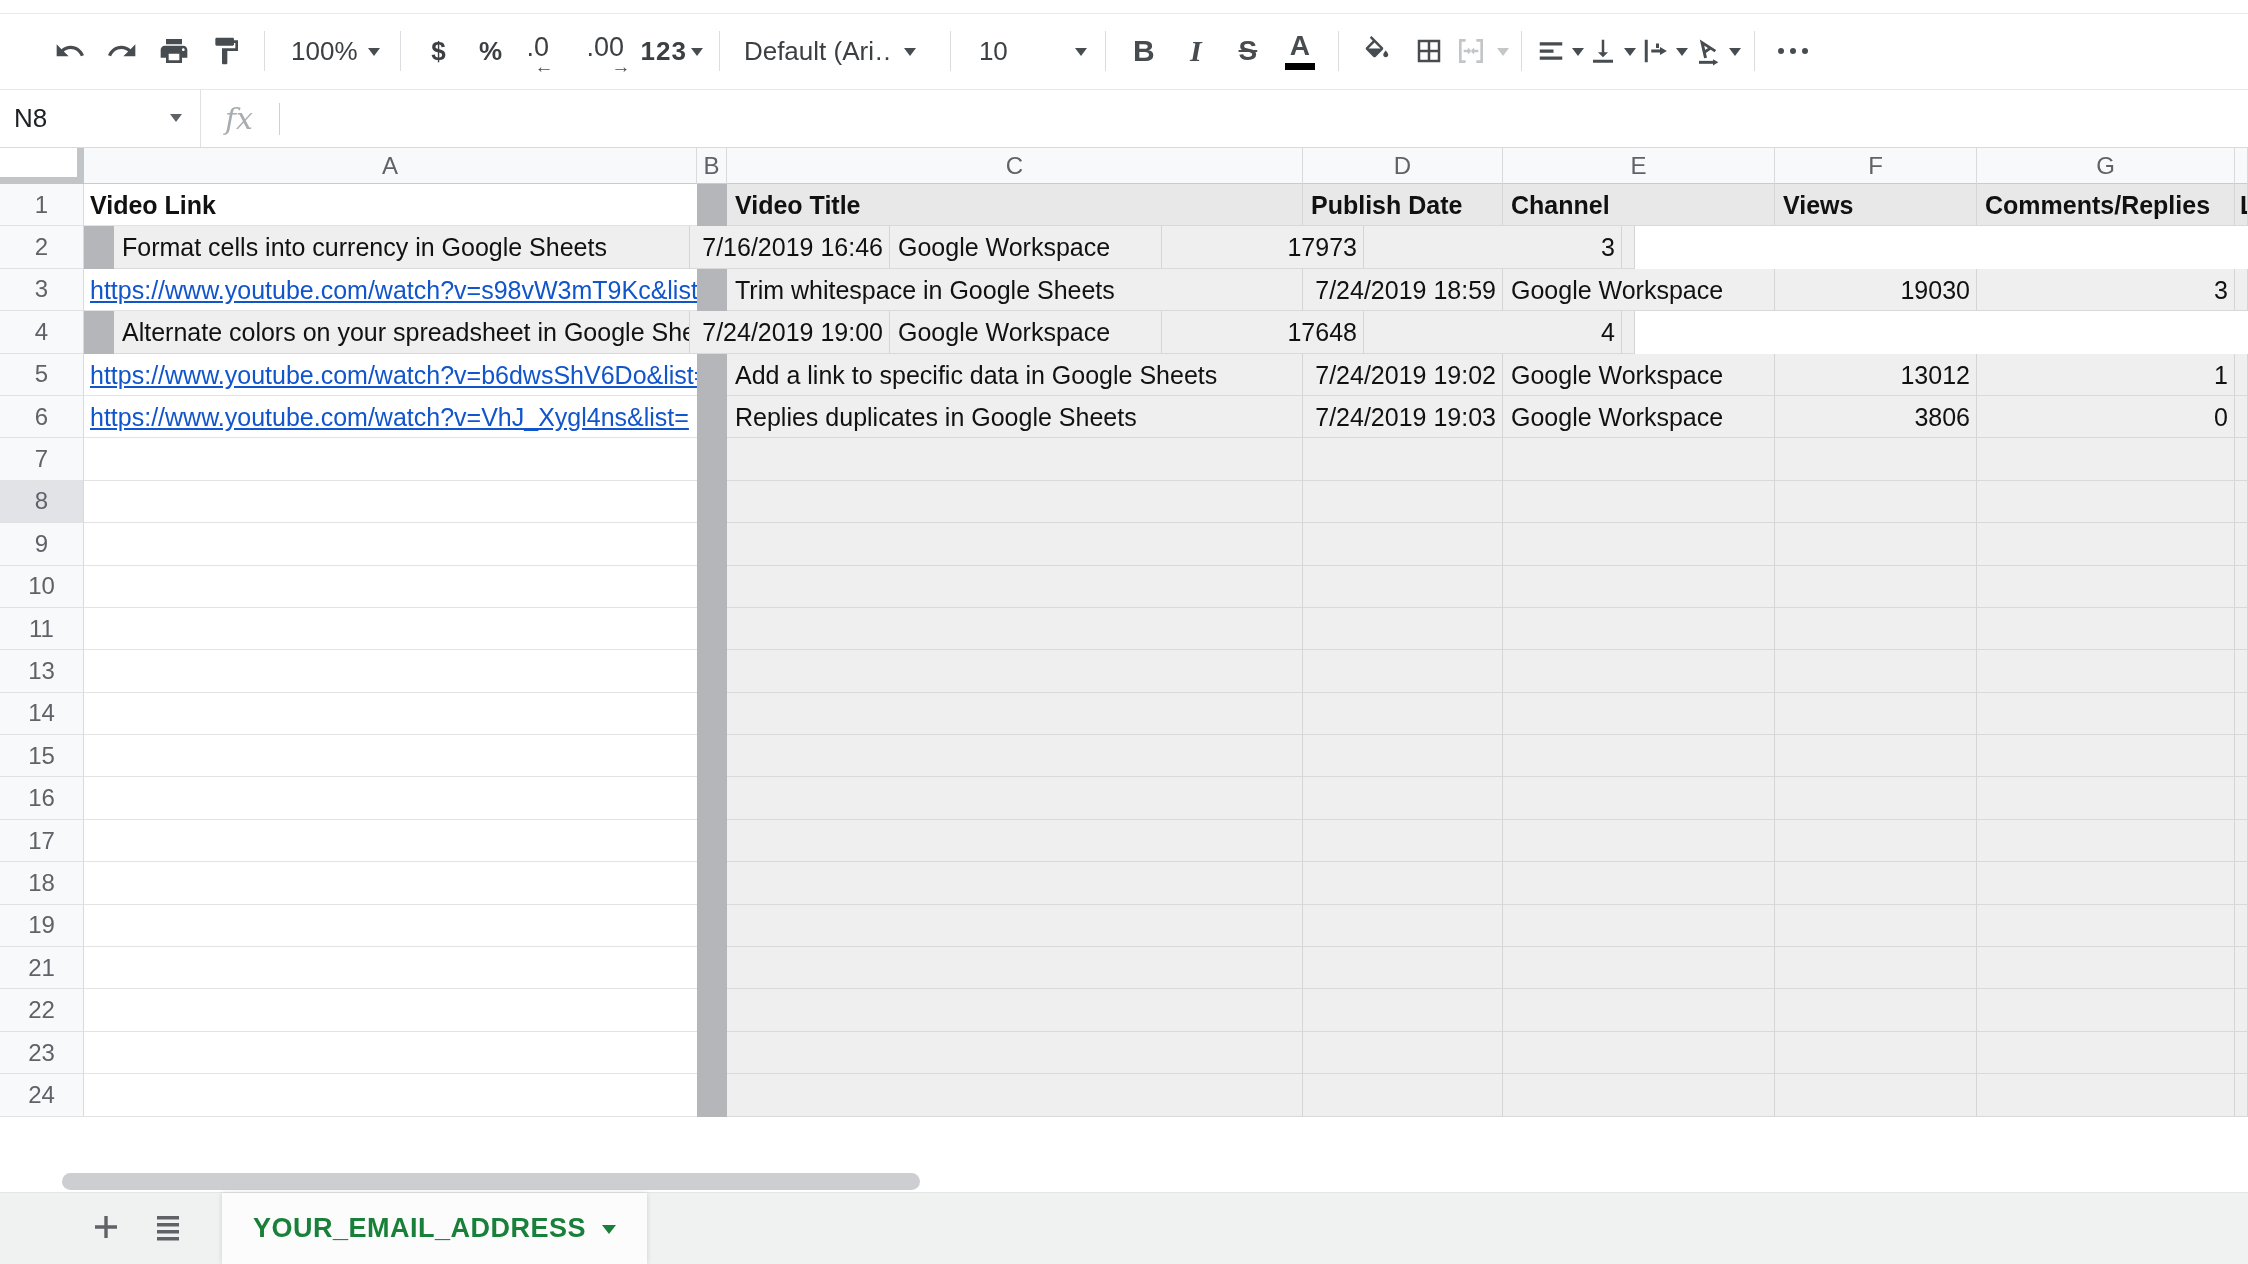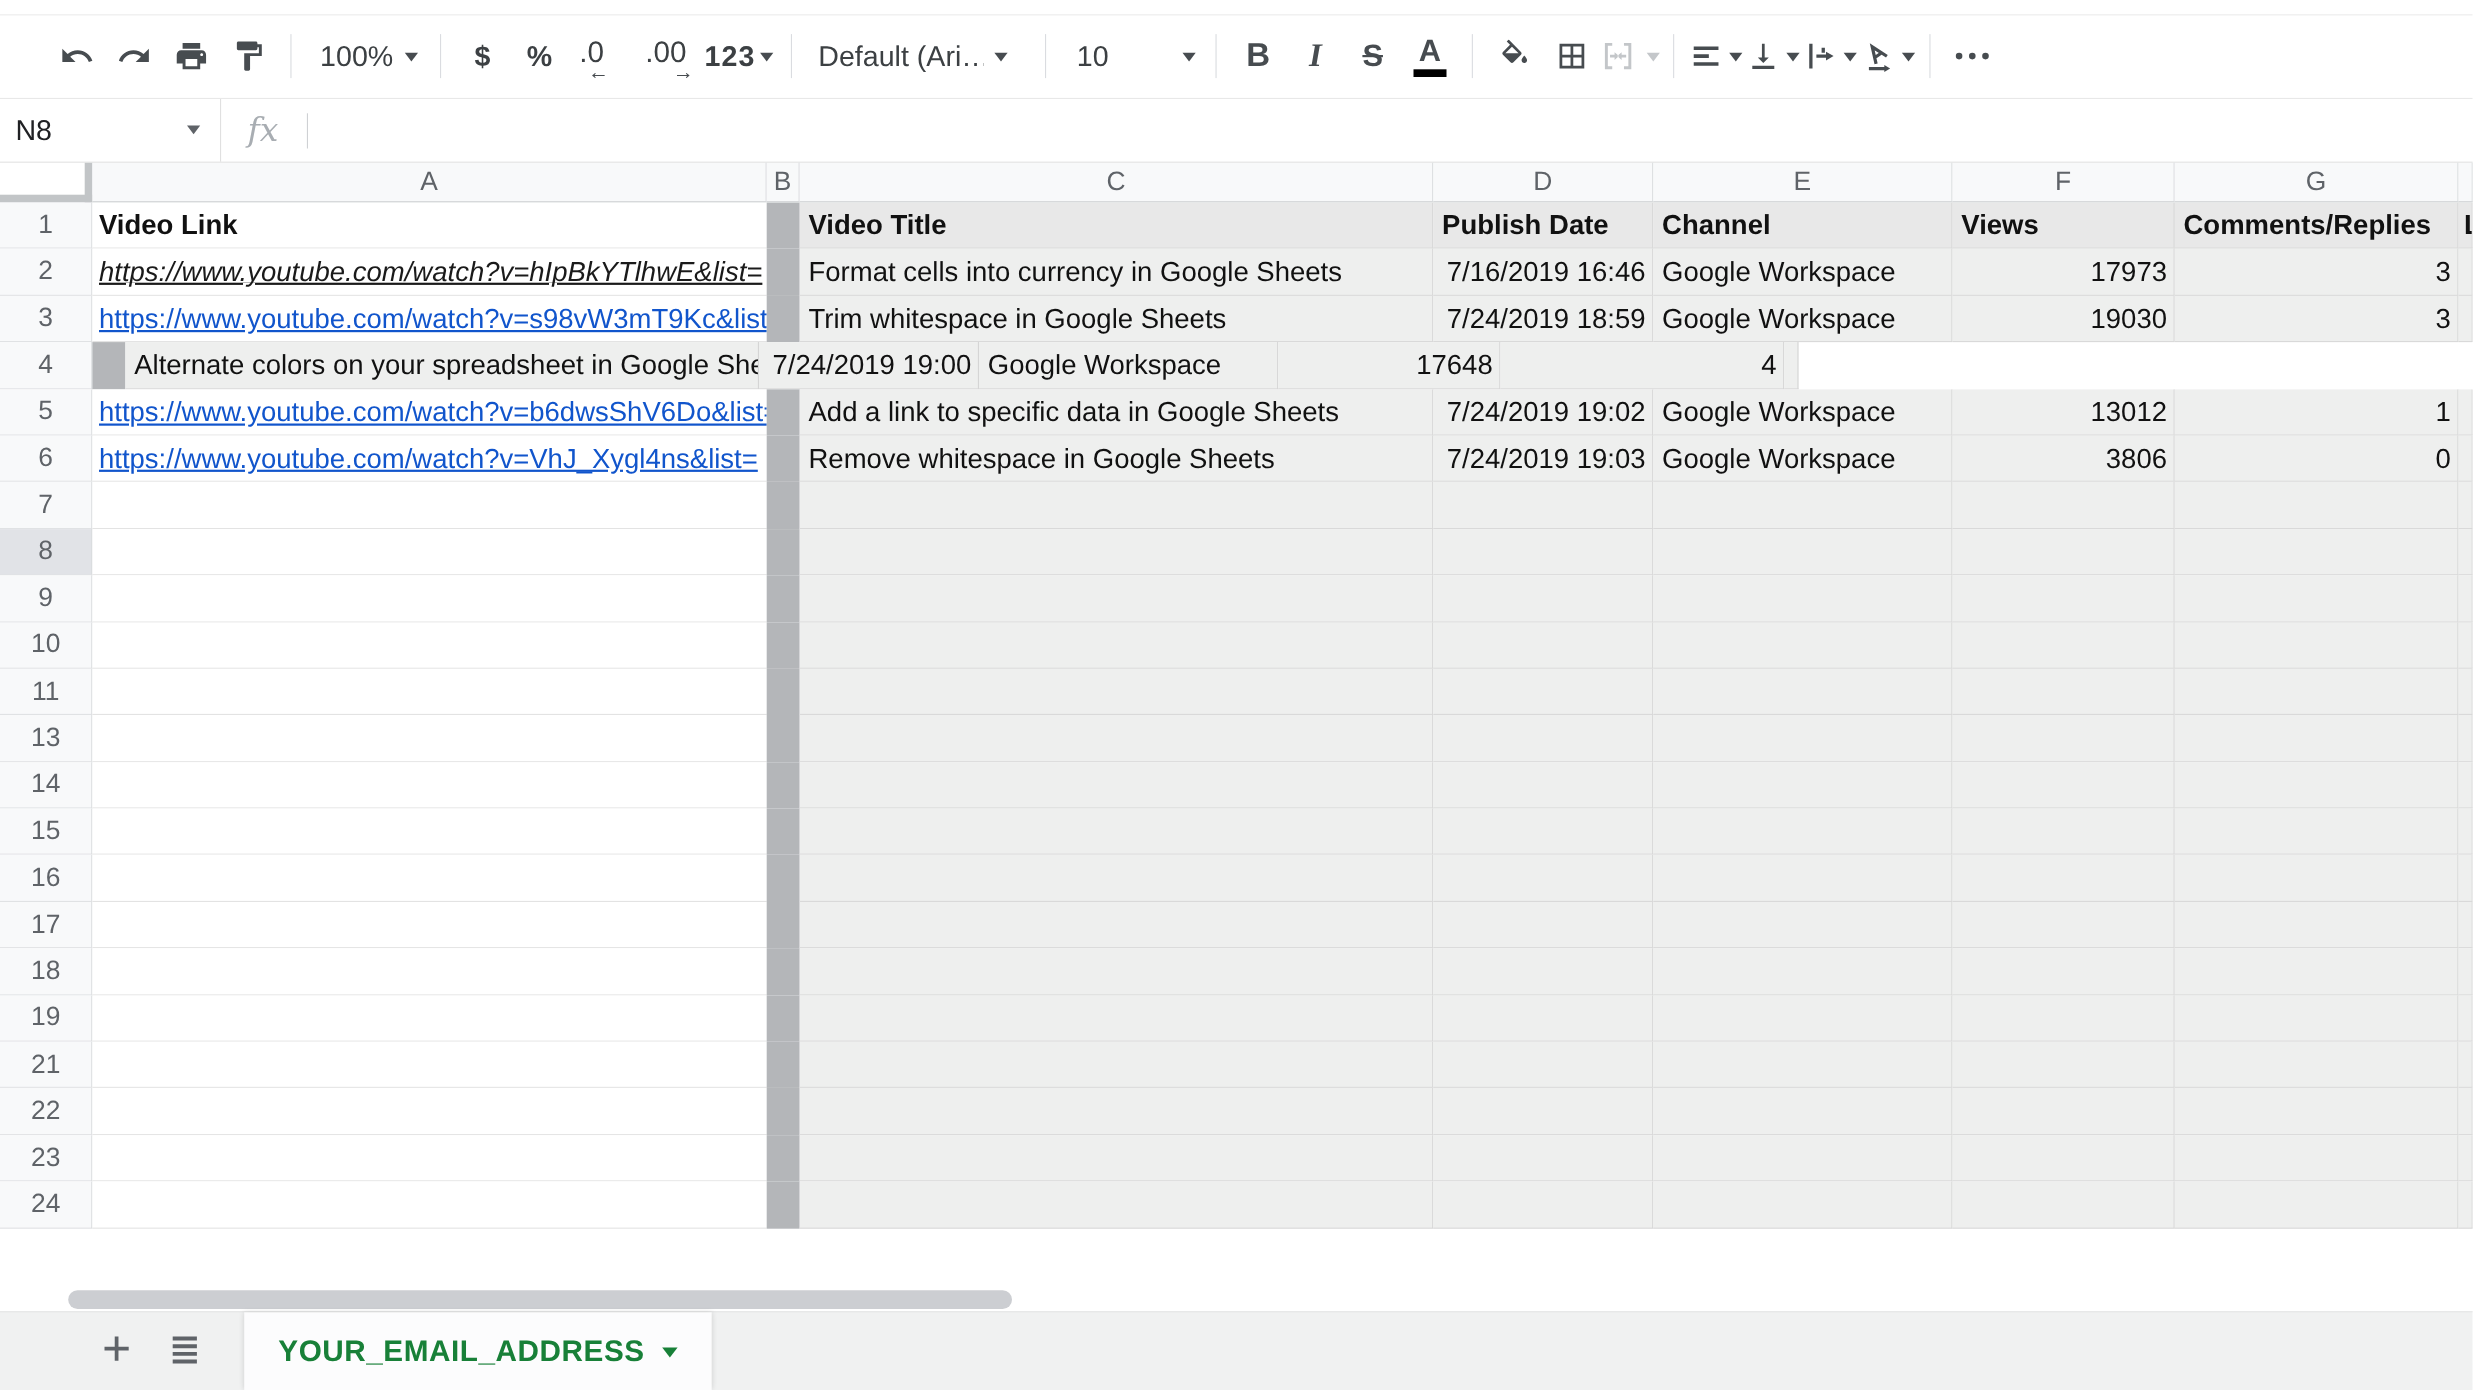--- a/index.html
+++ b/index.html
@@ -281,21 +281,20 @@
         <div class="cell cB hdr" style="width: 30px;"></div>
         <div class="cell cR hdr" style="width: 576px;">Video Title</div>
         <div class="cell cR hdr" style="width: 200px;">Publish Date</div>
         <div class="cell cR hdr" style="width: 272px;">Channel</div>
         <div class="cell cR hdr" style="width: 202px;">Views</div>
         <div class="cell cR hdr" style="width: 258px;">Comments/Replies</div>
         <div class="cell cR hdr" style="width: 13px; padding-left: 5px;">L</div>
       </div>
       <div class="grow">
         <div class="rowhead">2</div>
-        <div class="cell cA" style="width: 613px;"><span class="link visited">https://www.youtube.com/watch?v=hIpBkYTlhwE&amp;list=</span></div>
         <div class="cell cB" style="width: 30px;"></div>
         <div class="cell cR" style="width: 576px;">Format cells into currency in Google Sheets</div>
         <div class="cell cR rt" style="width: 200px;">7/16/2019 16:46</div>
         <div class="cell cR" style="width: 272px;">Google Workspace</div>
         <div class="cell cR rt" style="width: 202px;">17973</div>
         <div class="cell cR rt" style="width: 258px;">3</div>
         <div class="cell cR" style="width: 13px;"></div>
       </div>
       <div class="grow">
         <div class="rowhead">3</div>
@@ -326,21 +325,21 @@
         <div class="cell cR rt" style="width: 200px;">7/24/2019 19:02</div>
         <div class="cell cR" style="width: 272px;">Google Workspace</div>
         <div class="cell cR rt" style="width: 202px;">13012</div>
         <div class="cell cR rt" style="width: 258px;">1</div>
         <div class="cell cR" style="width: 13px;"></div>
       </div>
       <div class="grow">
         <div class="rowhead">6</div>
         <div class="cell cA" style="width: 613px;"><span class="link">https://www.youtube.com/watch?v=VhJ_Xygl4ns&amp;list=</span></div>
         <div class="cell cB" style="width: 30px;"></div>
-        <div class="cell cR" style="width: 576px;">Remove whitespace in Google Sheets</div>
+        <div class="cell cR" style="width: 576px;">Replies duplicates in Google Sheets</div>
         <div class="cell cR rt" style="width: 200px;">7/24/2019 19:03</div>
         <div class="cell cR" style="width: 272px;">Google Workspace</div>
         <div class="cell cR rt" style="width: 202px;">3806</div>
         <div class="cell cR rt" style="width: 258px;">0</div>
         <div class="cell cR" style="width: 13px;"></div>
       </div>
       <div class="grow">
         <div class="rowhead">7</div>
         <div class="cell cA" style="width: 613px;"></div>
         <div class="cell cB" style="width: 30px;"></div>

